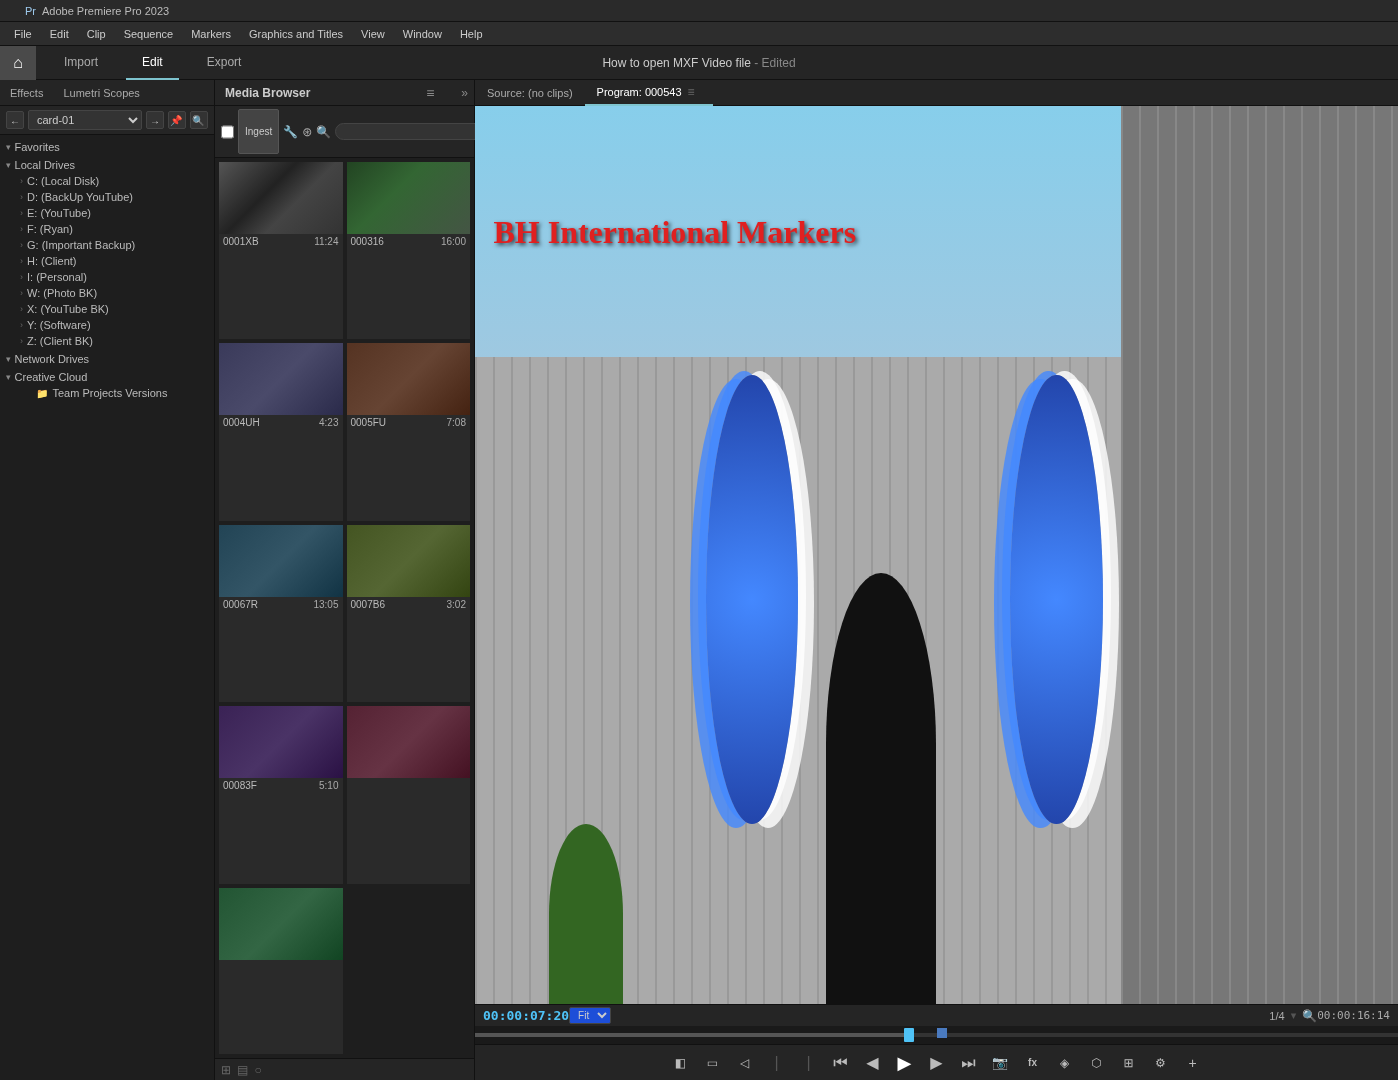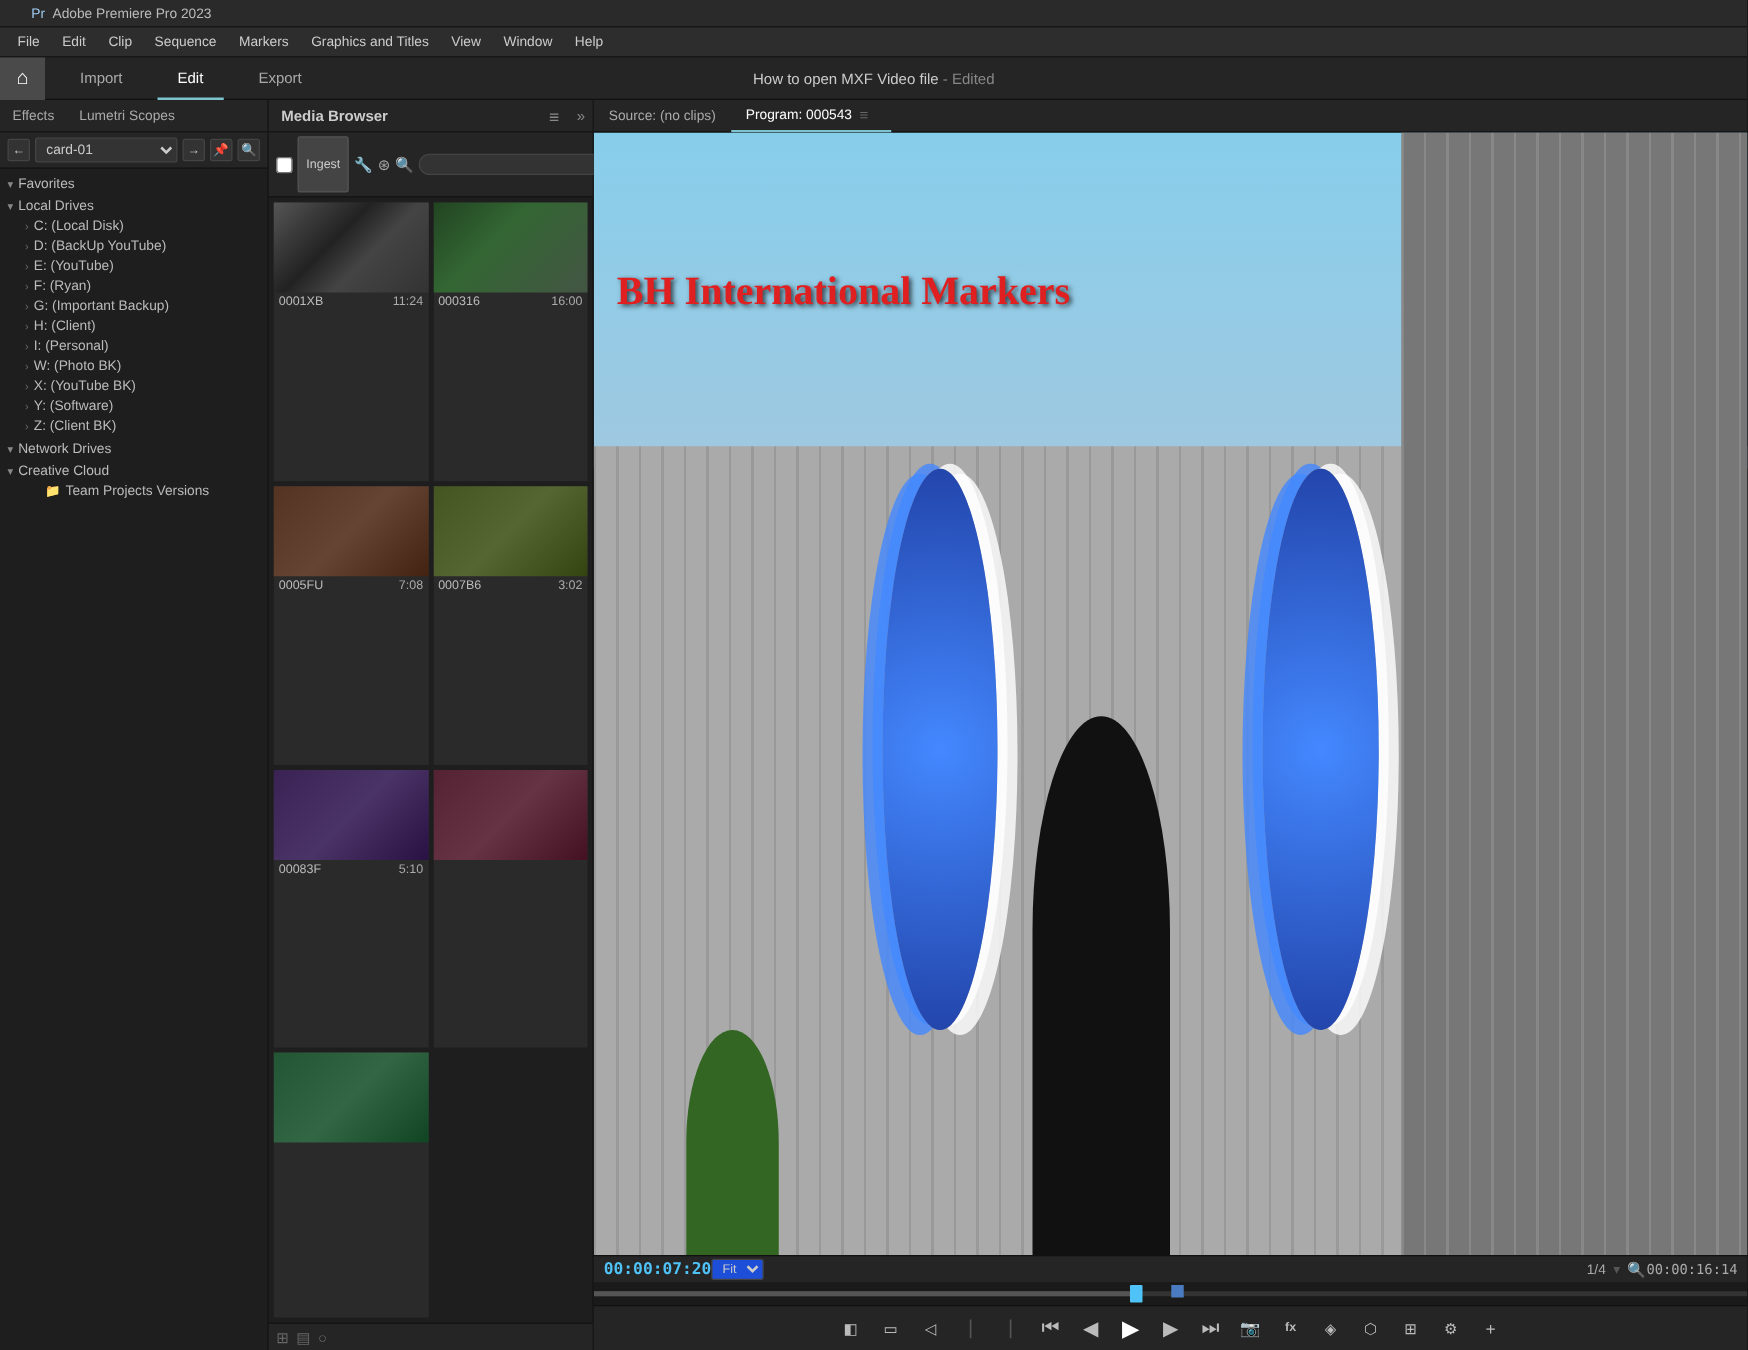--- a/index.html
+++ b/index.html
@@ -196,20 +196,21 @@
       border-right: 1px solid #111;
       display: flex;
       flex-direction: column;
     }
     #media-panel-tabs {
       display: flex;
       background: #252525;
       border-bottom: 1px solid #111;
       height: 26px;
       align-items: center;
+      gap: 13px;
     }
     .media-panel-tab {
       padding: 0 10px;
       height: 26px;
       display: flex;
       align-items: center;
       color: #ccc;
       font-size: 12px;
       cursor: pointer;
       font-weight: bold;
@@ -616,29 +617,43 @@
 
 
       <div class="media-thumb">
         <div class="thumb-img thumb-000316"></div>
         <div class="thumb-label">
           <span>000316</span>
           <span class="thumb-duration">16:00</span>
         </div>
       </div>
 
+      <div class="media-thumb">
+        <div class="thumb-img thumb-0004UH"></div>
+        <div class="thumb-label">
+          <span>0004UH</span>
+          <span class="thumb-duration">4:23</span>
+        </div>
+      </div>
 
       <div class="media-thumb">
         <div class="thumb-img thumb-0005FU"></div>
         <div class="thumb-label">
           <span>0005FU</span>
           <span class="thumb-duration">7:08</span>
         </div>
       </div>
 
+      <div class="media-thumb">
+        <div class="thumb-img thumb-00067R"></div>
+        <div class="thumb-label">
+          <span>00067R</span>
+          <span class="thumb-duration">13:05</span>
+        </div>
+      </div>
 
       <div class="media-thumb">
         <div class="thumb-img thumb-0007B6"></div>
         <div class="thumb-label">
           <span>0007B6</span>
           <span class="thumb-duration">3:02</span>
         </div>
       </div>
 
       <div class="media-thumb">

